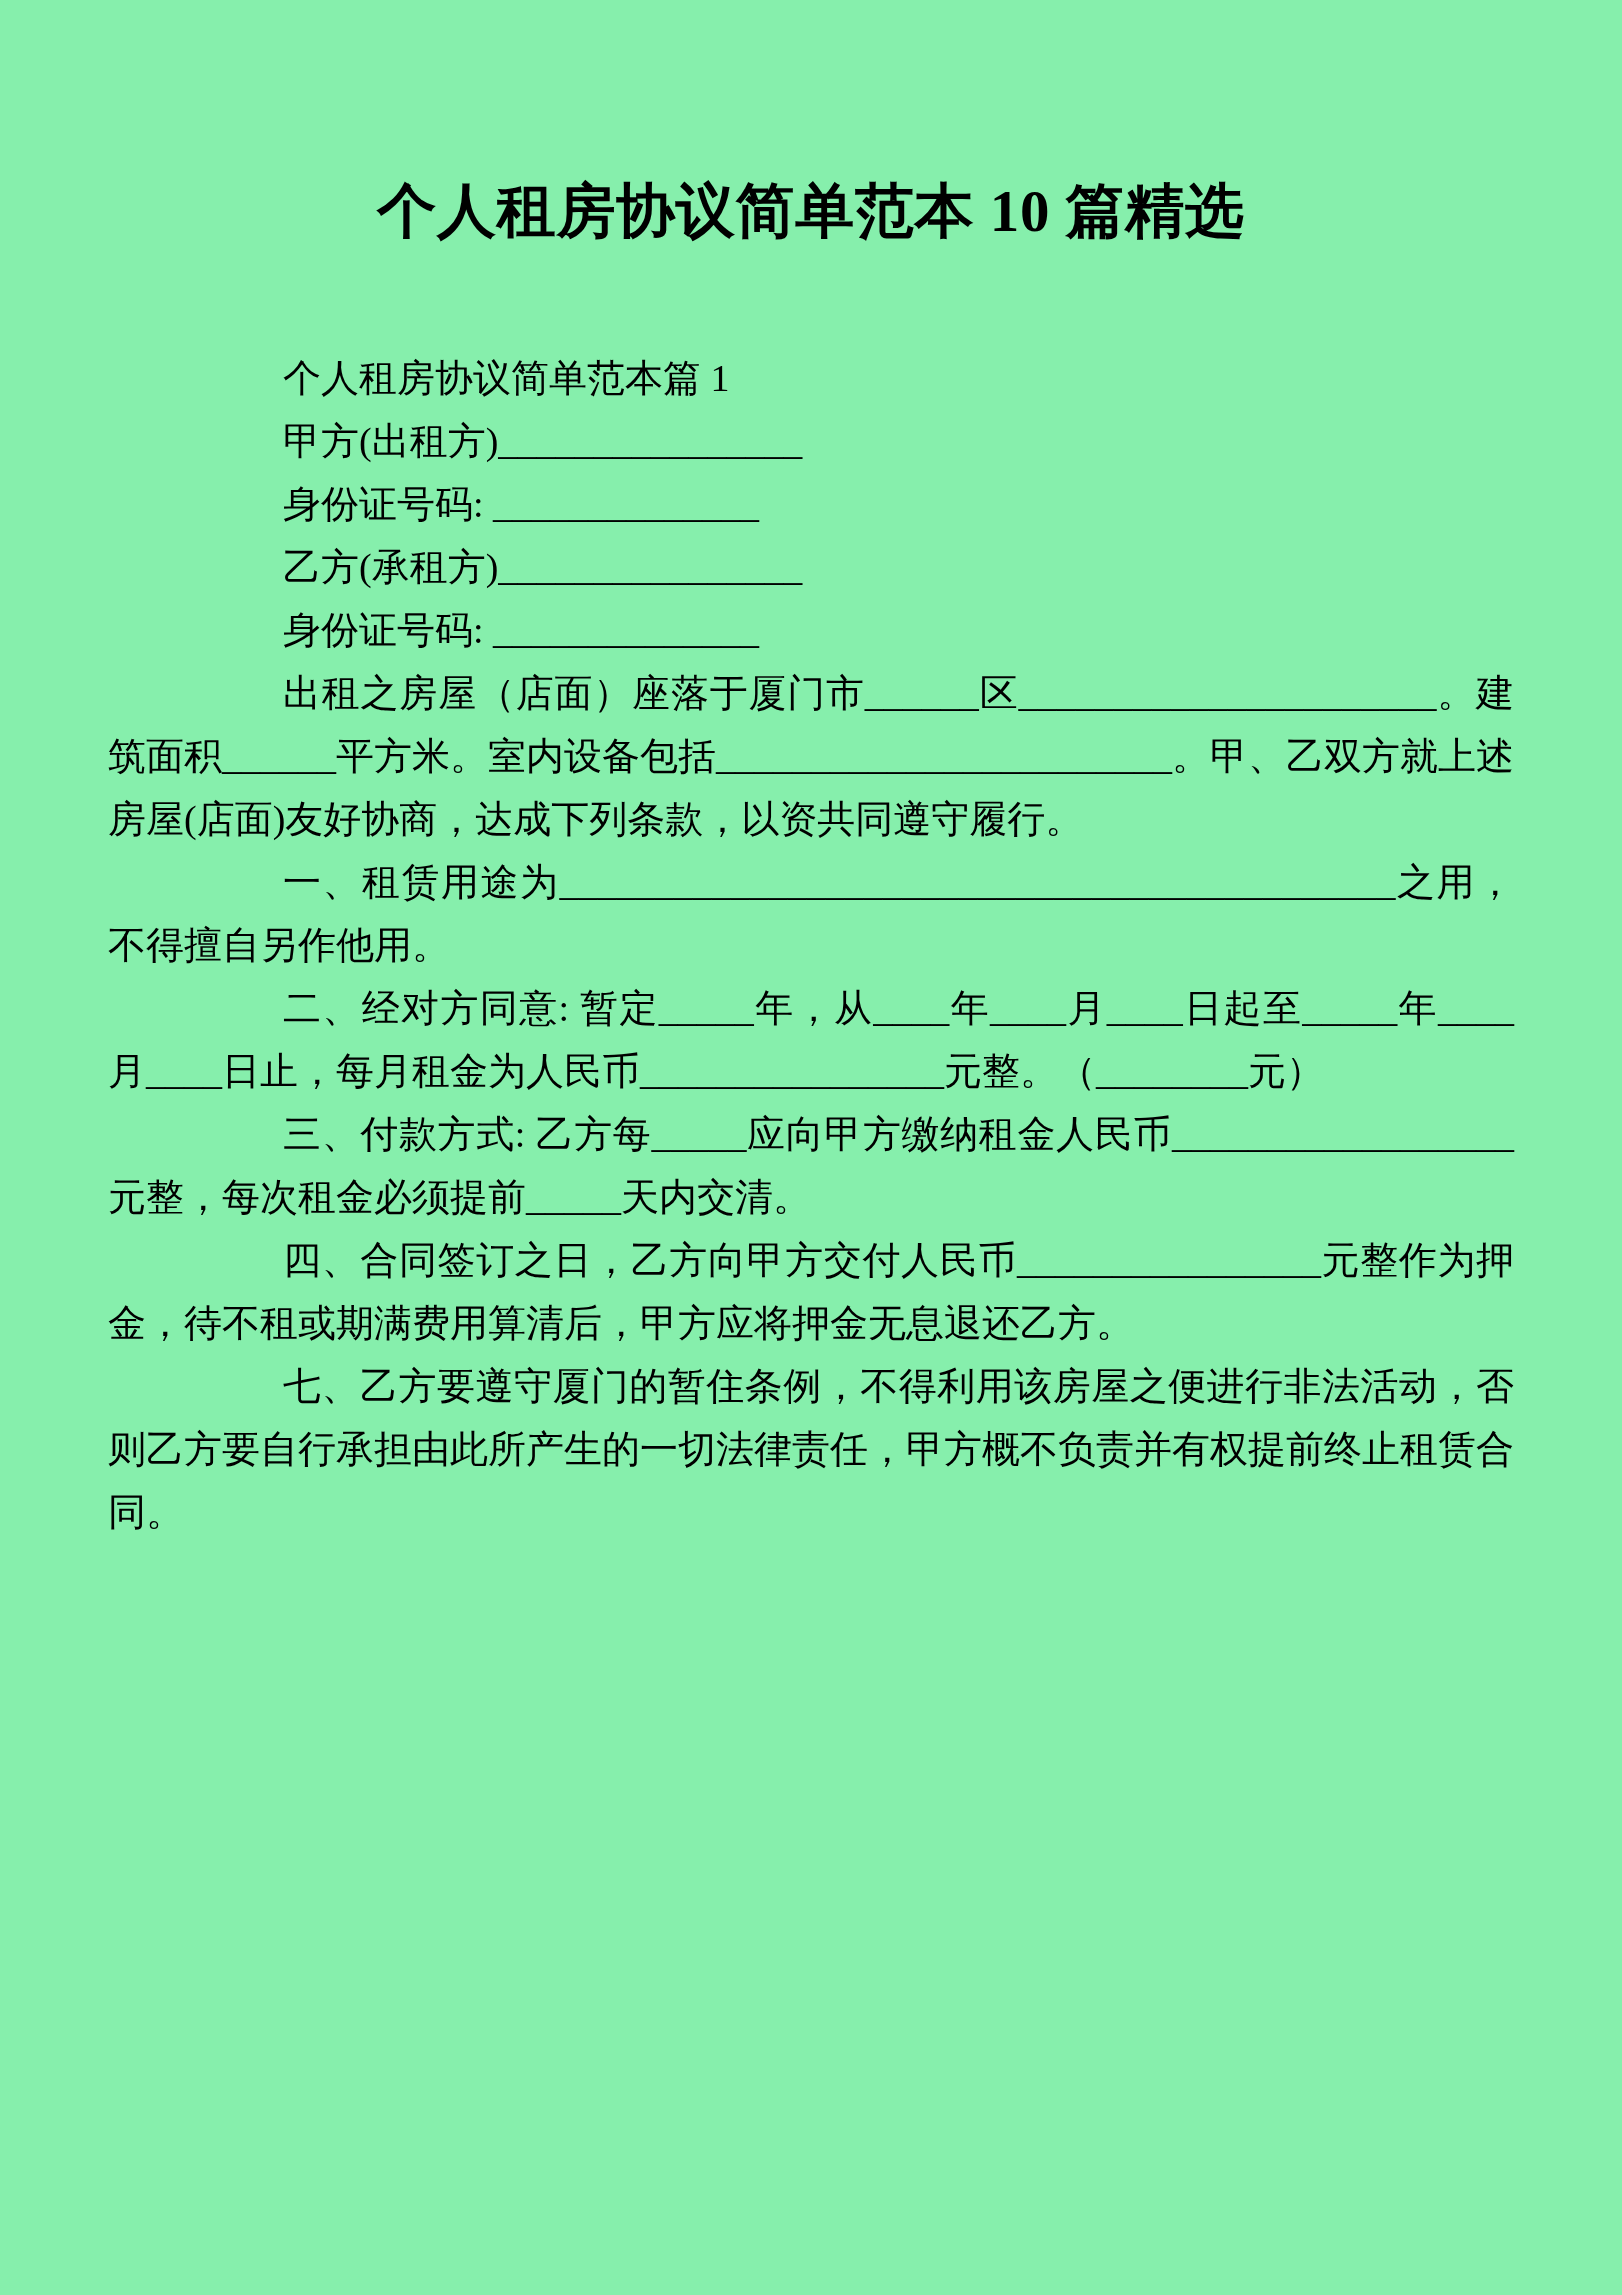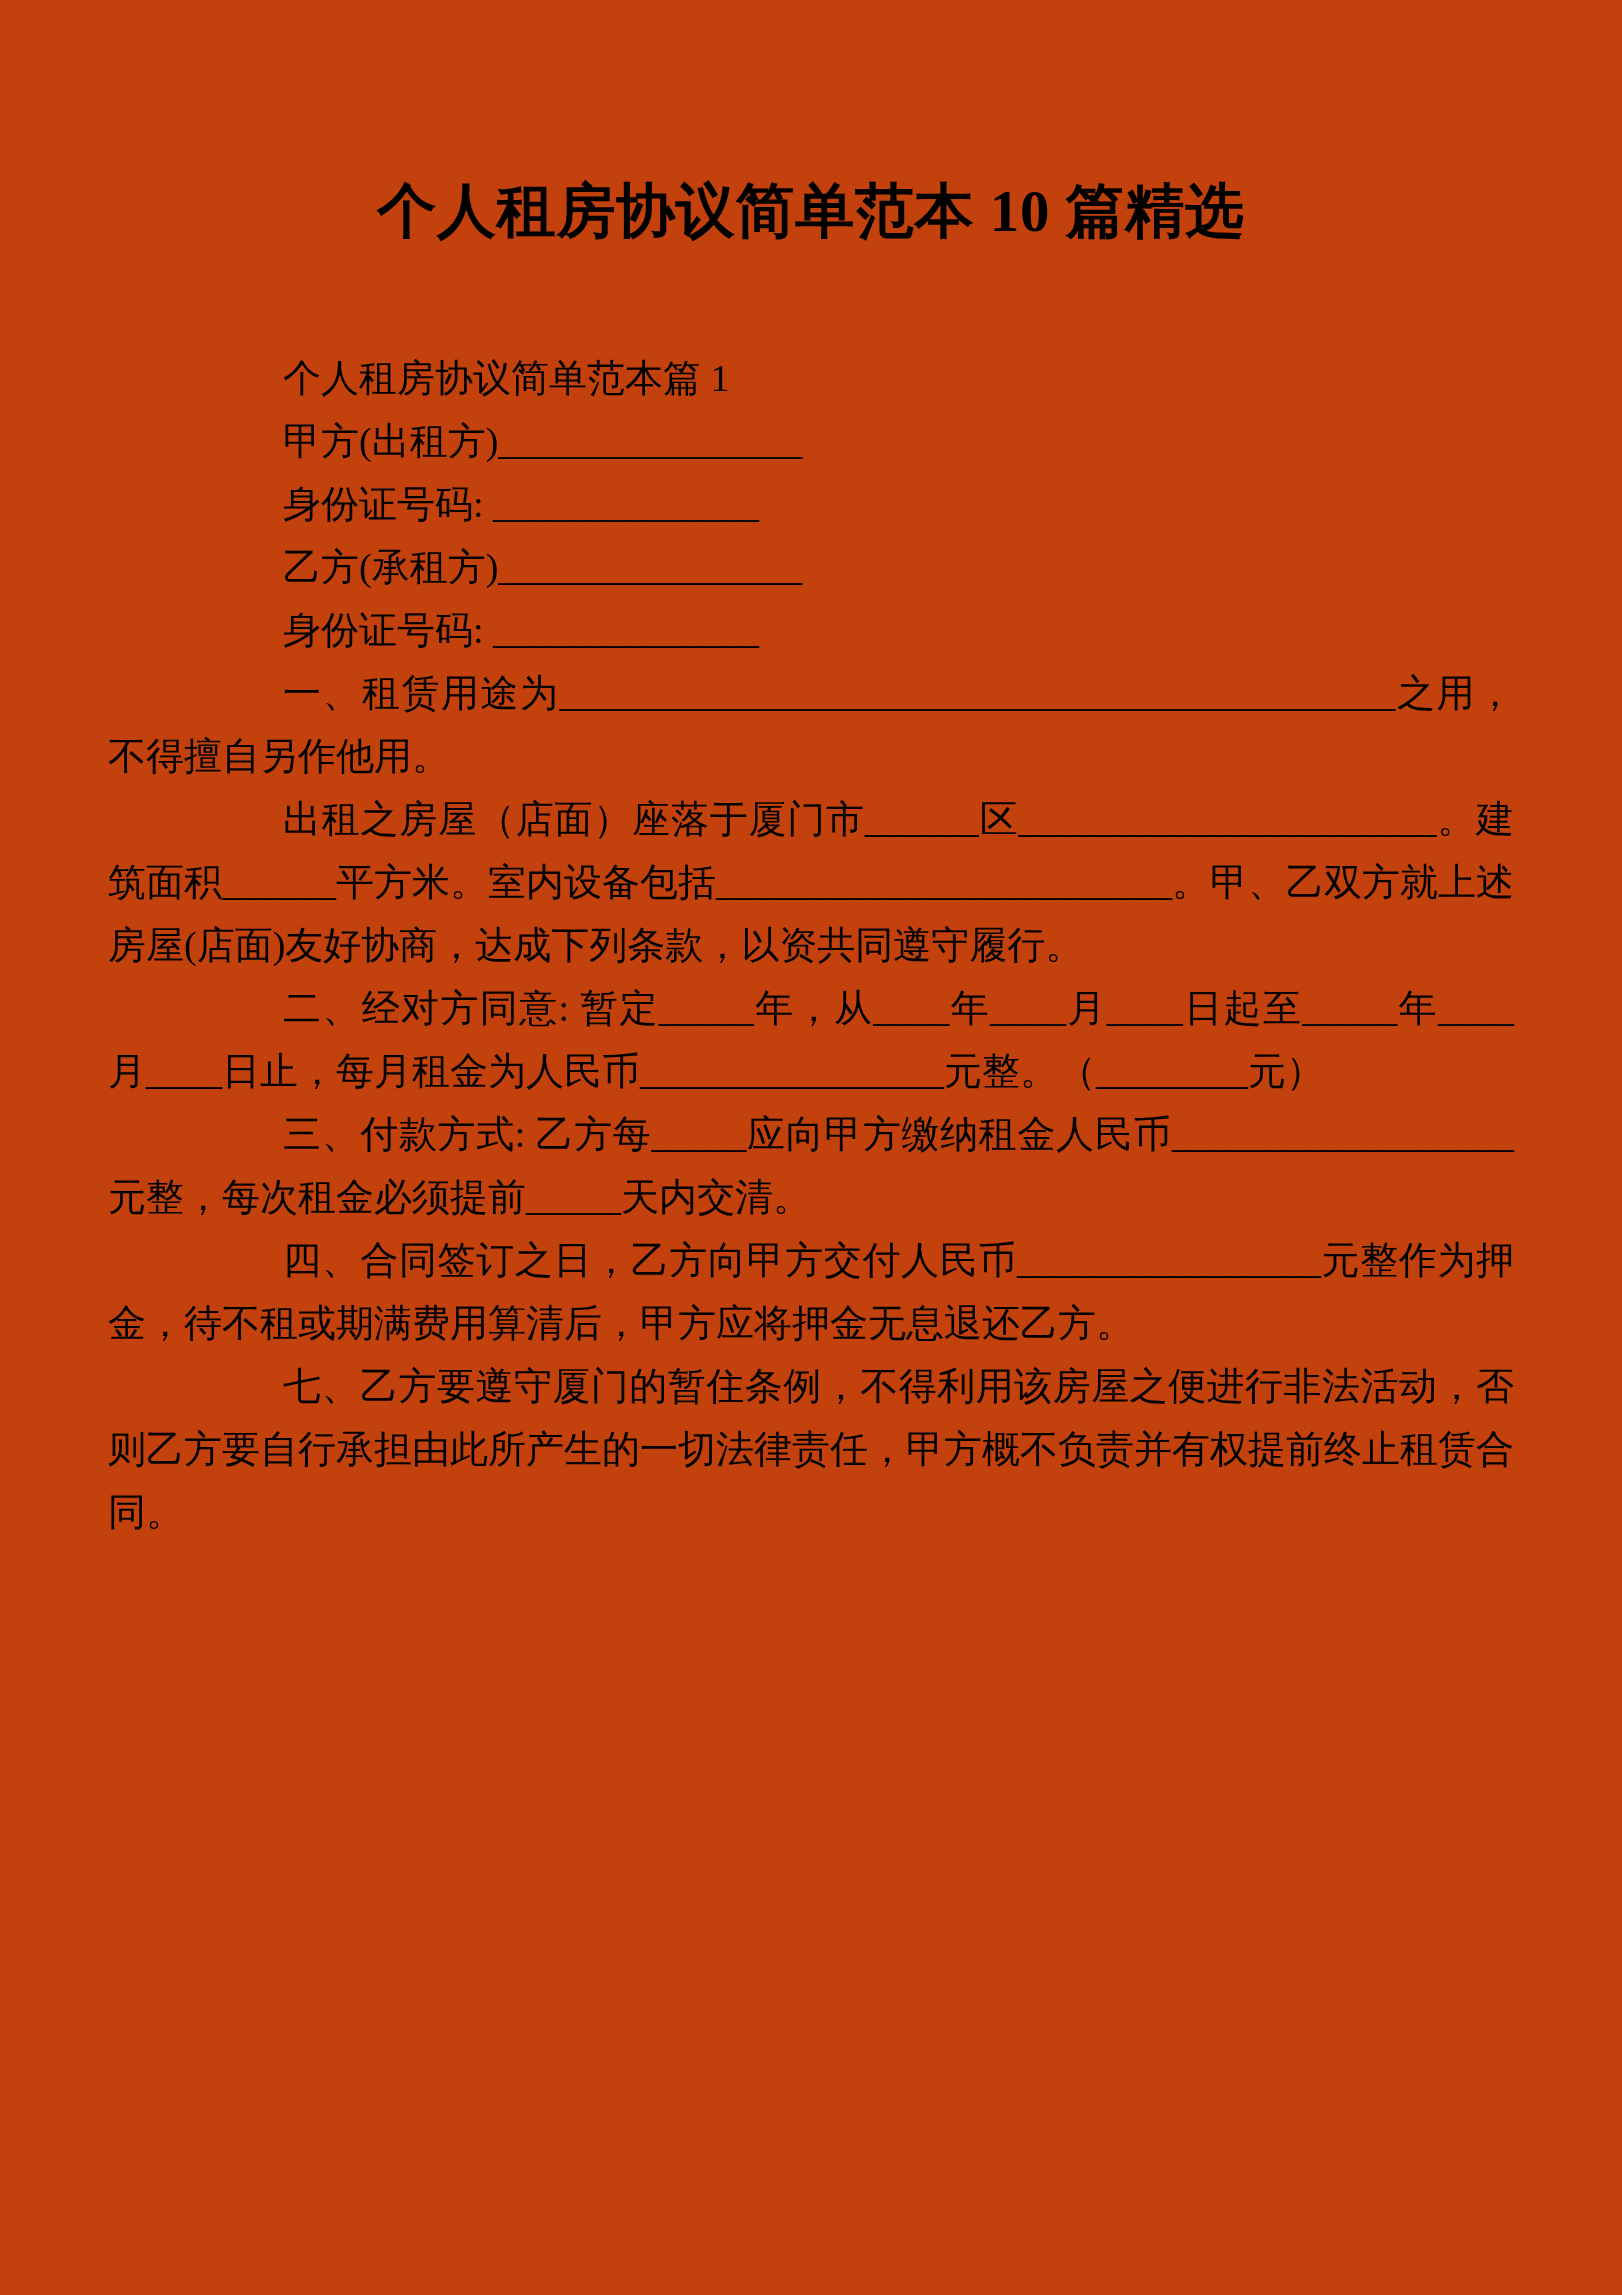--- a/index.html
+++ b/index.html
@@ -5,21 +5,21 @@
   html, body {
     margin: 0;
     padding: 0;
     background: #ffffff;
   }
   .sheet {
     position: relative;
     width: 1623px;
     height: 2295px;
     box-sizing: border-box;
-    background: #c2410c;
+    background: #86efac;
     color: #000000;
     padding: 175px 109px 0 108px;
     overflow: hidden;
     font-family: "Liberation Serif", "DejaVu Serif", serif;
   }
   .doc-title {
     margin: 0 0 99px 0;
     font-size: 59px;
     line-height: 73px;
     font-weight: bold;
@@ -43,21 +43,21 @@
 
 <div class="sheet">
   <h1 class="doc-title">个人租房协议简单范本 10 篇精选</h1>
 
   <div class="doc-body">
     <p>个人租房协议简单范本篇 1</p>
     <p>甲方(出租方)________________</p>
     <p>身份证号码: ______________</p>
     <p>乙方(承租方)________________</p>
     <p>身份证号码: ______________</p>
+    <p>出租之房屋（店面）座落于厦门市______区______________________。建筑面积______平方米。室内设备包括________________________。甲、乙双方就上述房屋(店面)友好协商，达成下列条款，以资共同遵守履行。</p>
     <p>一、租赁用途为____________________________________________之用，不得擅自另作他用。</p>
-    <p>出租之房屋（店面）座落于厦门市______区______________________。建筑面积______平方米。室内设备包括________________________。甲、乙双方就上述房屋(店面)友好协商，达成下列条款，以资共同遵守履行。</p>
     <p>二、经对方同意: 暂定_____年，从____年____月____日起至_____年____月____日止，每月租金为人民币________________元整。（________元）</p>
     <p>三、付款方式: 乙方每_____应向甲方缴纳租金人民币__________________元整，每次租金必须提前_____天内交清。</p>
     <p>四、合同签订之日，乙方向甲方交付人民币________________元整作为押金，待不租或期满费用算清后，甲方应将押金无息退还乙方。</p>
     <p>七、乙方要遵守厦门的暂住条例，不得利用该房屋之便进行非法活动，否则乙方要自行承担由此所产生的一切法律责任，甲方概不负责并有权提前终止租赁合同。</p>
   </div>
 </div>
 
 
 </body></html>

